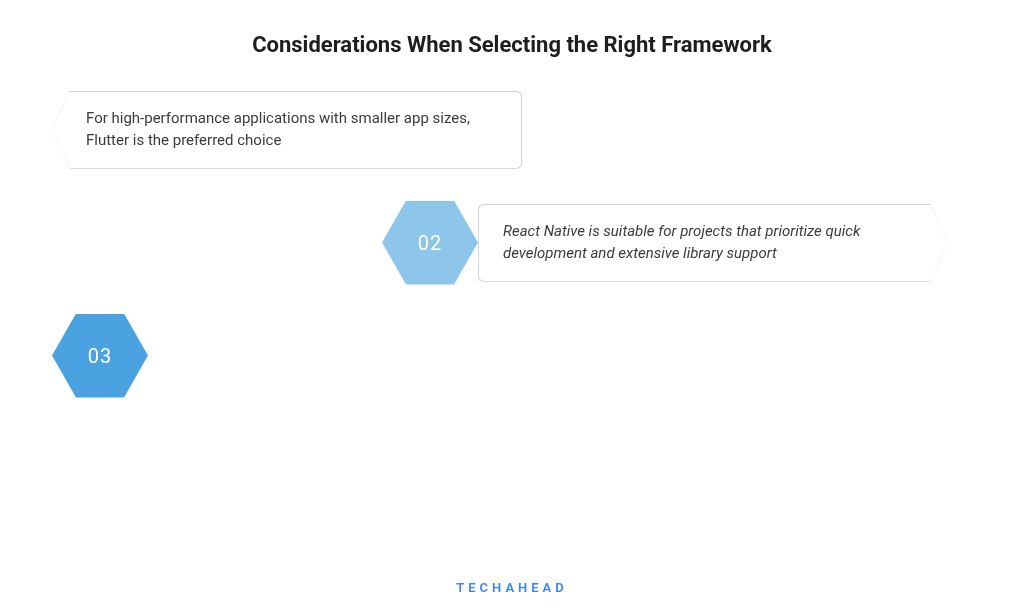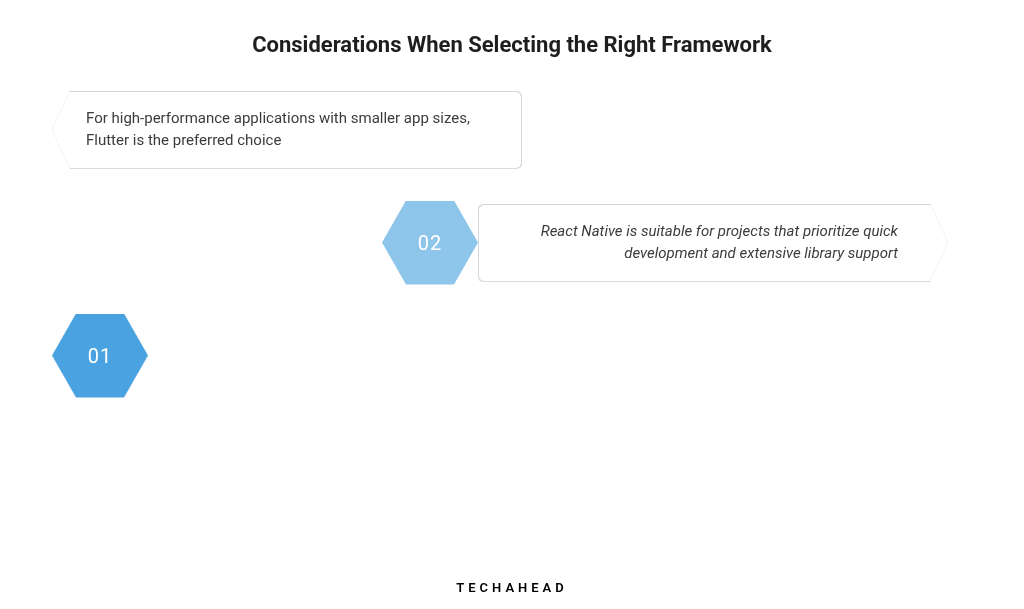--- a/index.html
+++ b/index.html
@@ -88,27 +88,27 @@
     filter: drop-shadow(0 0 0.6px #b9c2cc);
   }
 
   .footer-brand {
     position: absolute;
     bottom: 14px;
     left: 0; right: 0;
     text-align: center;
     font-size: 13px;
     letter-spacing: 4px;
-    color: #000000;
+    color: #3b82f6;
     font-weight: 600;
   }
 
   
   .row:nth-child(1) { padding-left: 0; }
-  .row:nth-child(2) { padding-left: 330px; text-align: right; }
+  .row:nth-child(2) { padding-left: 330px; }
   .row:nth-child(3) { padding-left: 0; }
   .row:nth-child(4) { padding-left: 330px; }
 </style>
 </head>
 <body>
 
 <div class="title">Considerations When Selecting the Right Framework</div>
 
 <div class="diagram">
 
@@ -119,21 +119,21 @@
   </div>
 
   <div class="row left">
     <div class="hex light">02</div>
     <span class="textbox-wrap">
       <div class="textbox point-right">React Native is suitable for projects that prioritize quick development and extensive library support</div>
     </span>
   </div>
 
   <div class="row left">
-    <div class="hex dark">01</div>
+    <div class="hex dark">03</div>
   </div>
 
   <div class="row left">
   </div>
 
 </div>
 
 <div class="footer-brand">TECHAHEAD</div>
 
 </body></html>

